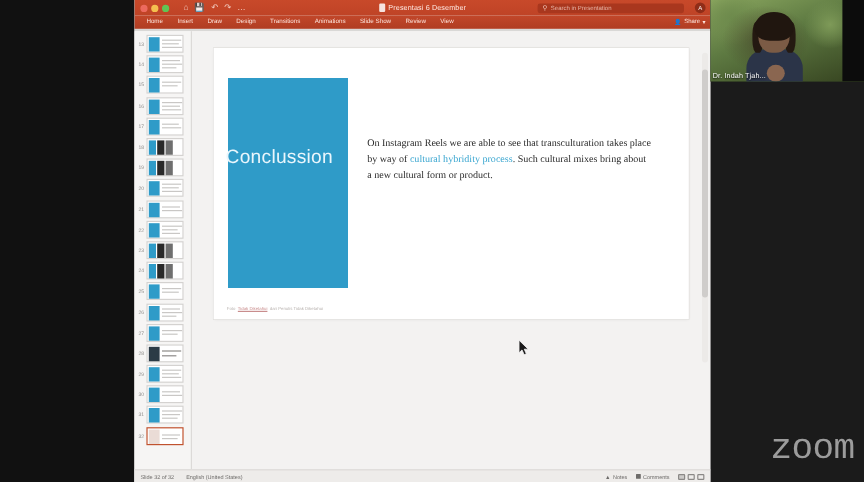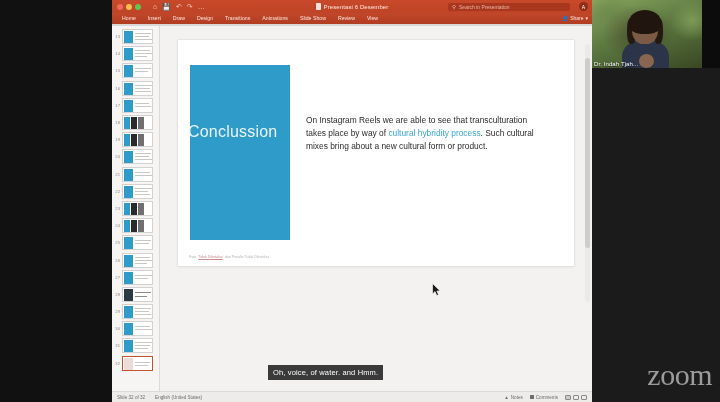--- a/index.html
+++ b/index.html
@@ -107,21 +107,21 @@
   .slide-teal {
     position:absolute; left:12px; top:25px; width:100px; height:175px;
     background:#2f9bc8;
   }
   .slide-teal-label {
     position:absolute; left:10px; top:83px; width:90px;
     font-size:16px; color:#eaf6fc; letter-spacing:.2px;
   }
   .slide-body {
     position:absolute; left:128px; top:74px; width:238px;
-    font-size:8.4px; line-height:1.52; color:#2b2b2b;
+    font-size:8.4px; line-height:1.52; color:#2b2b2b;font-family:Liberation Serif, serif;
   }
   .hl { color:#3aa6d0; }
   .slide-credit {
     position:absolute; left:11px; bottom:7px;
     font-size:3.6px; color:#b9b3b0; display:flex; gap:2px; align-items:center;
   }
   .slide-credit .lnk { color:#c98d8d; text-decoration:underline; }
 
   
   .vscroll {
@@ -190,21 +190,21 @@
     font-size:6px; color:#fff; text-shadow:0 1px 1.5px rgba(0,0,0,.9);
     white-space:nowrap; letter-spacing:.1px;
   }
   .vt-darkright { position:absolute; right:0; top:0; width:18px; height:68px; background:#0c0c0c; }
 
   
   .zoom-wm {
     position:absolute; right:8px; bottom:12px;
     font-size:30px; font-weight:400; color:#9c9c9c;
     letter-spacing:-0.5px; line-height:1;
-    font-family:Liberation Serif, serif;
+    font-family:Liberation Mono, monospace;
   }
 
   
   .caption {
     position:absolute; left:268px; top:365px;
     background:#3a3a3a; color:#fff;
     font-size:7.5px; padding:3px 5px; white-space:nowrap;
     letter-spacing:.15px;
   }
 
@@ -489,15 +489,14 @@
       <div class="vt-head"></div>
       <div class="vt-hair"></div>
       <div class="vt-hand"></div>
     </div>
     <div class="vt-darkright"></div>
     <div class="vt-name">Dr. Indah Tjah...</div>
   </div>
 
   <div class="zoom-wm">zoom</div>
 
-  <div class="caption">Oh, voice, of water. and Hmm.</div>
 
 </div>
 
 </body></html>

